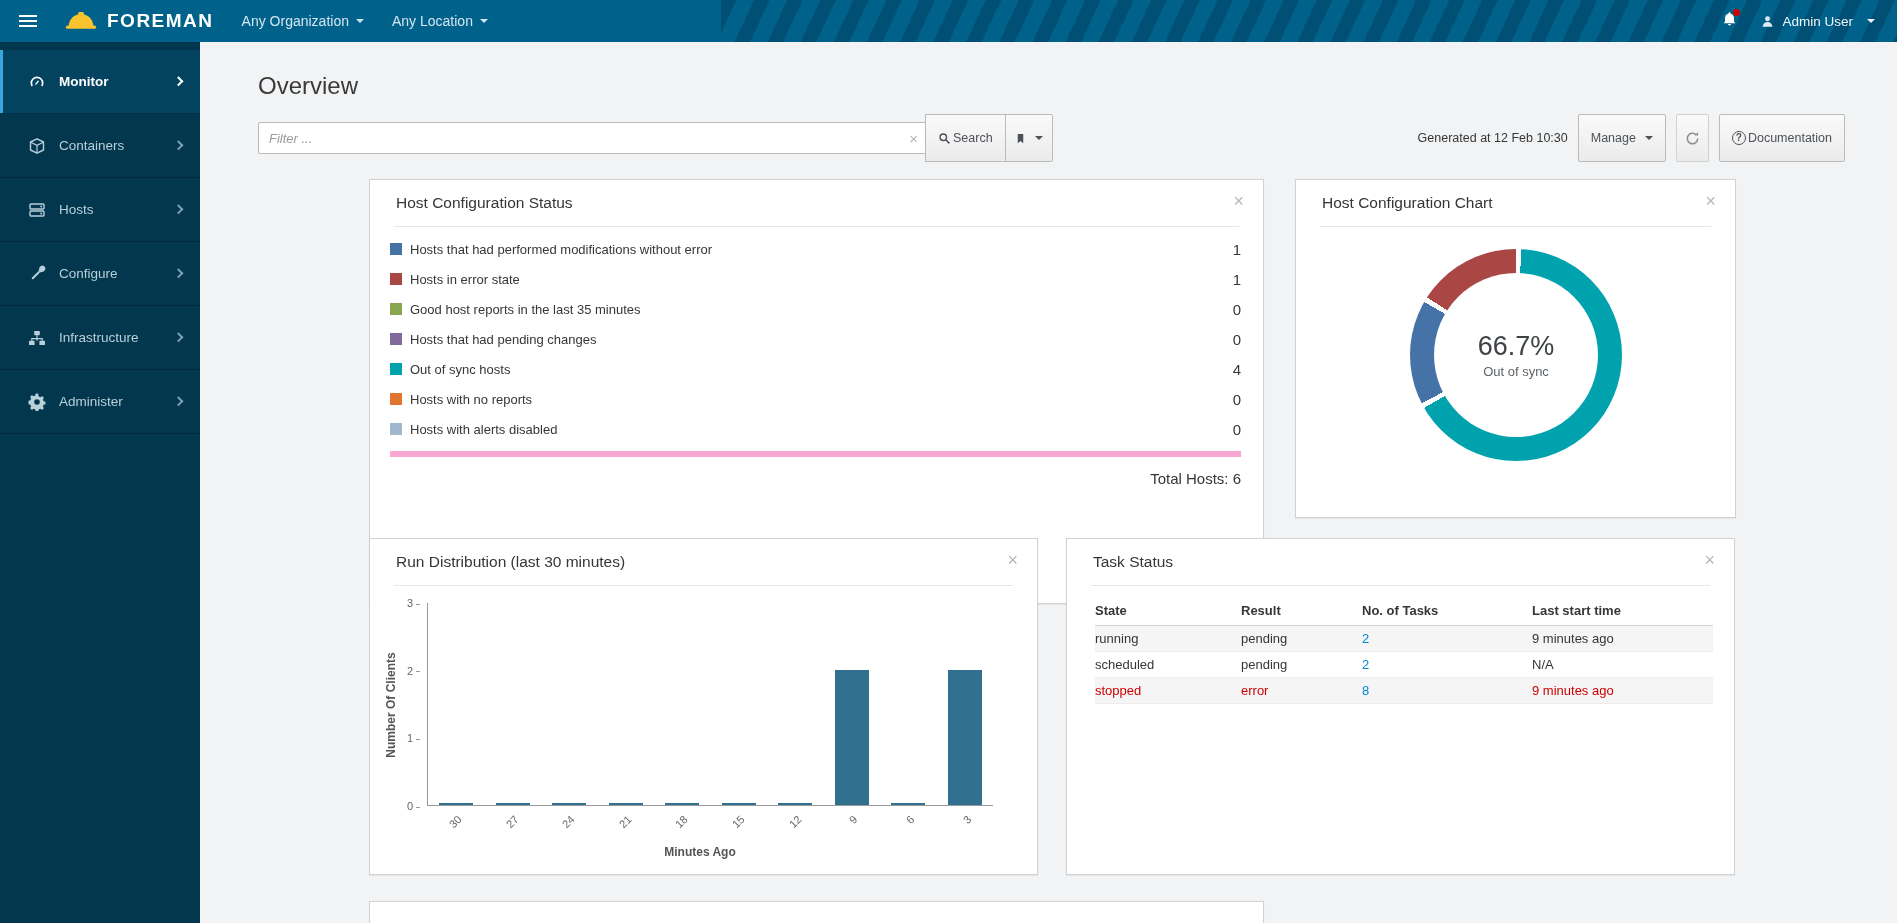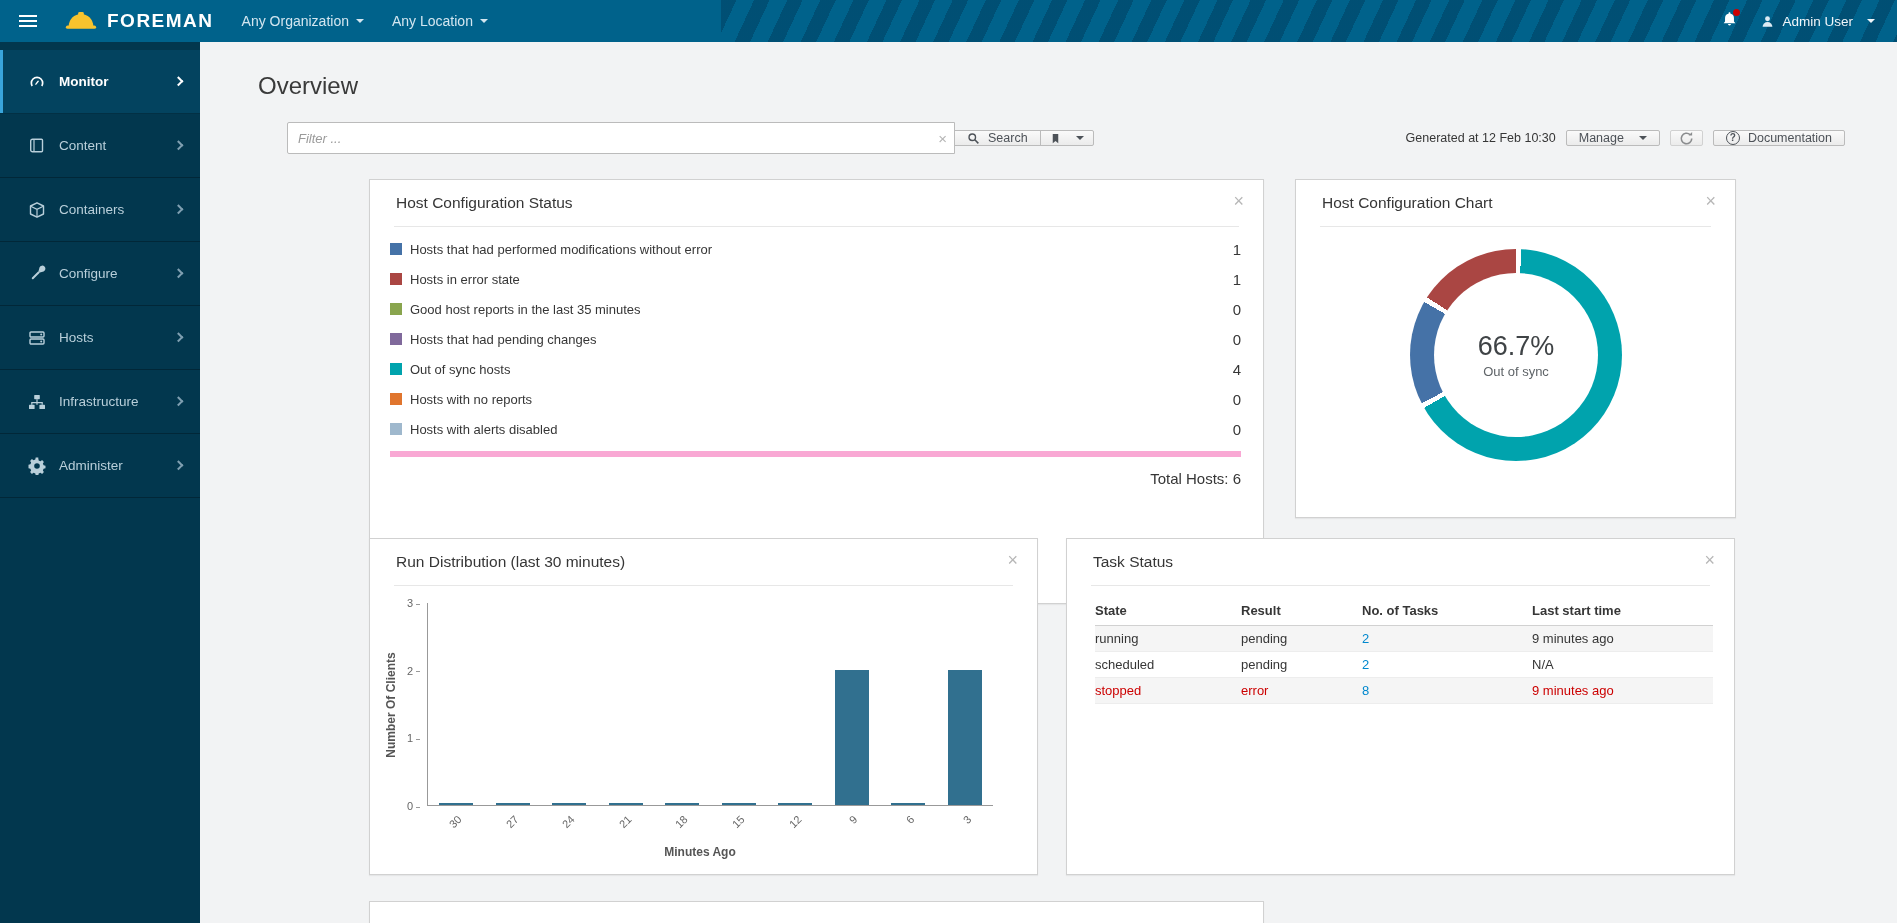--- a/index.html
+++ b/index.html
@@ -32,26 +32,26 @@
   .side-label { font-size:13.5px; }
   .side-item.active .side-label { font-weight:bold; }
   .side-chev { position:absolute; right:18px; top:50%; width:7px; height:7px; border-top:2px solid #7f9fb1; border-right:2px solid #7f9fb1; transform:translateY(-60%) rotate(45deg); }
   .side-item.active .side-chev { border-color:#fff; }
 
   
   .main { position:absolute; left:200px; top:42px; width:1697px; height:881px; background:#f2f3f4; overflow:hidden; }
   .page-title { position:absolute; left:58px; top:30px; font-size:24px; font-weight:400; color:#3a3a3a; }
 
   
-  .toolbar { position:absolute; left:58px; right:52px; top:80px; height:32px; display:flex; align-items:center;margin-left:29px; }
+  .toolbar { position:absolute; left:58px; right:52px; top:80px; height:32px; display:flex; align-items:center; }
   .filter-wrap { position:relative; }
   .filter-input { width:668px; height:32px; border:1px solid #bbb; border-radius:2px 0 0 2px; padding:0 26px 0 10px; font-size:13px; font-family:inherit; color:#363636; background:#fff; }
   .filter-input::placeholder { font-style:italic; color:#9a9a9a; }
   .clear-x { position:absolute; right:8px; top:50%; transform:translateY(-50%); color:#b5b5b5; font-size:15px; cursor:pointer; line-height:1; }
-  .btn { height:16px; display:inline-flex; align-items:center; gap:8px; padding:0 12px; background:linear-gradient(#fafafa,#ebebeb); border:1px solid #bbb; border-radius:2px; font-size:12.5px; color:#4d5258; cursor:pointer; font-family:inherit; white-space:nowrap; }
+  .btn { height:48px; display:inline-flex; align-items:center; gap:2px; padding:0 12px; background:linear-gradient(#fafafa,#ebebeb); border:1px solid #bbb; border-radius:2px; font-size:12.5px; color:#4d5258; cursor:pointer; font-family:inherit; white-space:nowrap; }
   .search-btn { margin-left:-1px; border-radius:0; }
   .bm-btn { margin-left:-1px; padding:0 9px; border-radius:0 2px 2px 0; }
   .toolbar-spacer { flex:1; }
   .generated { font-size:12.5px; color:#363636; margin-right:10px; }
   .refresh-btn { margin-left:10px; padding:0 8px; border-color:#d1d1d1; }
   .doc-btn { margin-left:10px; }
   .q-circle { width:14px; height:14px; border:1.4px solid #4d5258; border-radius:50%; display:inline-flex; align-items:center; justify-content:center; font-size:10px; font-weight:bold; line-height:1; }
 
   
   .card { position:absolute; background:#fff; border:1px solid #d1d1d1; box-shadow:0 1px 1px rgba(3,3,3,.05); }
@@ -153,59 +153,49 @@
           <path d="M9 3.5A6.5 6.5 0 0 0 2.5 10c0 1.3.4 2.5 1 3.5l1.4-.9A4.9 4.9 0 0 1 4.2 10a4.8 4.8 0 1 1 9.6 0c0 .94-.25 1.8-.7 2.6l1.4.9c.6-1 1-2.2 1-3.5A6.5 6.5 0 0 0 9 3.5z"></path>
           <rect x="8.4" y="7.2" width="1.3" height="5" rx=".65" transform="rotate(38 9 9.7)"></rect>
         </svg>
     </span>
     <span class="side-label">Monitor</span>
     <span class="side-chev"></span>
   </div>
   <div class="side-item">
     <span class="side-icon">
       <svg viewBox="0 0 18 18">
-          <path d="M4.5 2.2h9a1 1 0 0 1 1 1v10.6a1 1 0 0 1-1 1h-9A1.8 1.8 0 0 1 2.7 13V4a1.8 1.8 0 0 1 1.8-1.8z" fill="none" stroke="currentColor" stroke-width="1.4"></path>
-          <path d="M6 2.2v12.6" stroke="currentColor" stroke-width="1.2"></path>
-        </svg>
-    </span>
-    <span class="side-label">Content</span>
-    <span class="side-chev"></span>
-  </div>
-  <div class="side-item">
-    <span class="side-icon">
-      <svg viewBox="0 0 18 18">
           <path d="M9 1.8l6.5 3.2v8L9 16.2 2.5 13v-8z" fill="none" stroke="currentColor" stroke-width="1.4" stroke-linejoin="round"></path>
           <path d="M2.7 5.2L9 8.3l6.3-3.1M9 8.3V16" fill="none" stroke="currentColor" stroke-width="1.2"></path>
         </svg>
     </span>
     <span class="side-label">Containers</span>
+    <span class="side-chev"></span>
+  </div>
+  <div class="side-item">
+    <span class="side-icon">
+      <svg viewBox="0 0 18 18">
+          <rect x="2" y="3" width="14" height="5" rx="1" fill="none" stroke="currentColor" stroke-width="1.4"></rect>
+          <rect x="2" y="10" width="14" height="5" rx="1" fill="none" stroke="currentColor" stroke-width="1.4"></rect>
+          <circle cx="13.2" cy="5.5" r="1" fill="currentColor"></circle>
+          <circle cx="13.2" cy="12.5" r="1" fill="currentColor"></circle>
+        </svg>
+    </span>
+    <span class="side-label">Hosts</span>
     <span class="side-chev"></span>
   </div>
   <div class="side-item">
     <span class="side-icon">
       <svg viewBox="0 0 18 18" fill="currentColor">
           <g transform="rotate(45 9 9)">
             <rect x="8" y="5.5" width="2" height="10.5" rx="1"></rect>
             <path d="M6.1 2.6a3.1 3.1 0 1 1 5.8 0L10 5.8H8z"></path>
           </g>
         </svg>
     </span>
     <span class="side-label">Configure</span>
-    <span class="side-chev"></span>
-  </div>
-  <div class="side-item">
-    <span class="side-icon">
-      <svg viewBox="0 0 18 18">
-          <rect x="2" y="3" width="14" height="5" rx="1" fill="none" stroke="currentColor" stroke-width="1.4"></rect>
-          <rect x="2" y="10" width="14" height="5" rx="1" fill="none" stroke="currentColor" stroke-width="1.4"></rect>
-          <circle cx="13.2" cy="5.5" r="1" fill="currentColor"></circle>
-          <circle cx="13.2" cy="12.5" r="1" fill="currentColor"></circle>
-        </svg>
-    </span>
-    <span class="side-label">Hosts</span>
     <span class="side-chev"></span>
   </div>
   <div class="side-item">
     <span class="side-icon">
       <svg viewBox="0 0 18 18" fill="currentColor">
           <rect x="6.2" y="2" width="5.6" height="4.2" rx=".6"></rect>
           <rect x="1" y="11.8" width="5.6" height="4.2" rx=".6"></rect>
           <rect x="11.4" y="11.8" width="5.6" height="4.2" rx=".6"></rect>
           <path d="M9 6.2v2.6M3.8 11.8V9.6h10.4v2.2M9 8.8v3" fill="none" stroke="currentColor" stroke-width="1.2"></path>
         </svg>

